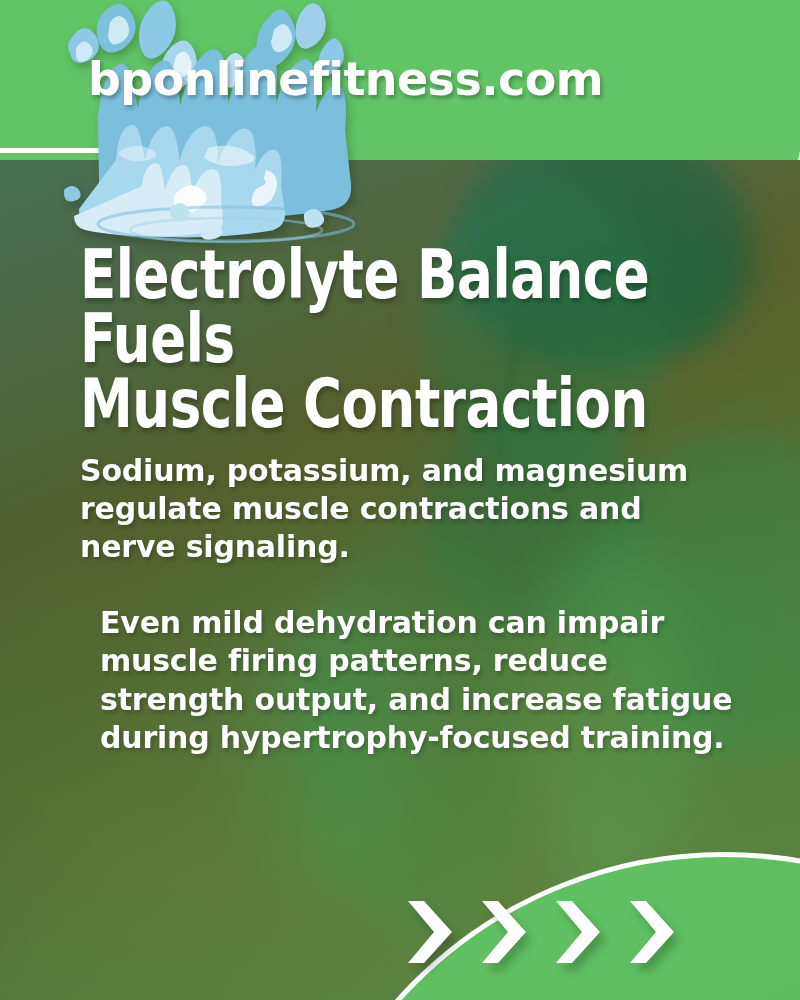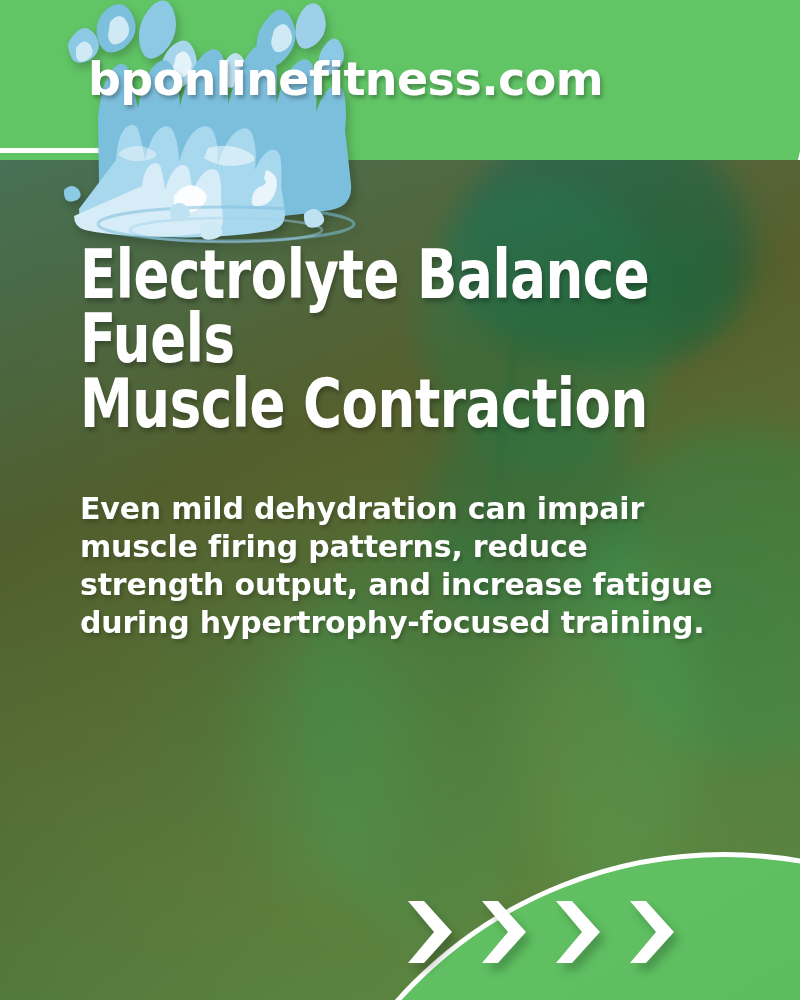--- a/index.html
+++ b/index.html
@@ -98,21 +98,21 @@
   .body-copy{
     position:absolute;left:80px;top:452px;width:660px;
     color:#ffffff;
     font-family:"DejaVu Sans",sans-serif;
     font-weight:700;
     font-size:30px;line-height:1.27;
     letter-spacing:-.2px;
     text-shadow:2px 3px 4px rgba(0,0,0,.22);
   }
   .body-copy p{margin:0;}
-  .body-copy p.second{margin-top:1.27em;}
+  .body-copy p.second{margin-top:1.27em;margin-left:20px;}
 
   
   .bottom-wrap{position:absolute;left:0;top:760px;width:800px;height:240px;overflow:hidden;}
   .bottom-circle{
     position:absolute;left:284px;top:92px;width:880px;height:880px;
     border-radius:50%;
     background:linear-gradient(150deg,#63c264 0%,#57b95c 55%,#4fae57 100%);
     border:5px solid #ffffff;box-sizing:border-box;
   }
   .chevrons{
@@ -210,20 +210,21 @@
   </div>
 
   <div class="logo">bponlinefitness.com</div>
 
   <div class="headline">
     <span>Electrolyte Balance Fuels</span>
     <span class="l2">Muscle Contraction</span>
   </div>
 
   <div class="body-copy">
+    <p>Sodium, potassium, and magnesium regulate muscle contractions and nerve signaling.</p>
     <p class="second">Even mild dehydration can impair muscle firing patterns, reduce strength output, and increase fatigue during hypertrophy-focused training.</p>
   </div>
 
   <div class="bottom-wrap">
     <div class="bottom-circle"></div>
     <div class="chevrons">
       <span class="chev">
         <svg width="52" height="74" viewBox="0 0 52 74">
             <path d="M4 6 L20 6 L48 37 L20 68 L4 68 L30 37 Z" fill="#ffffff"></path>
           </svg>

